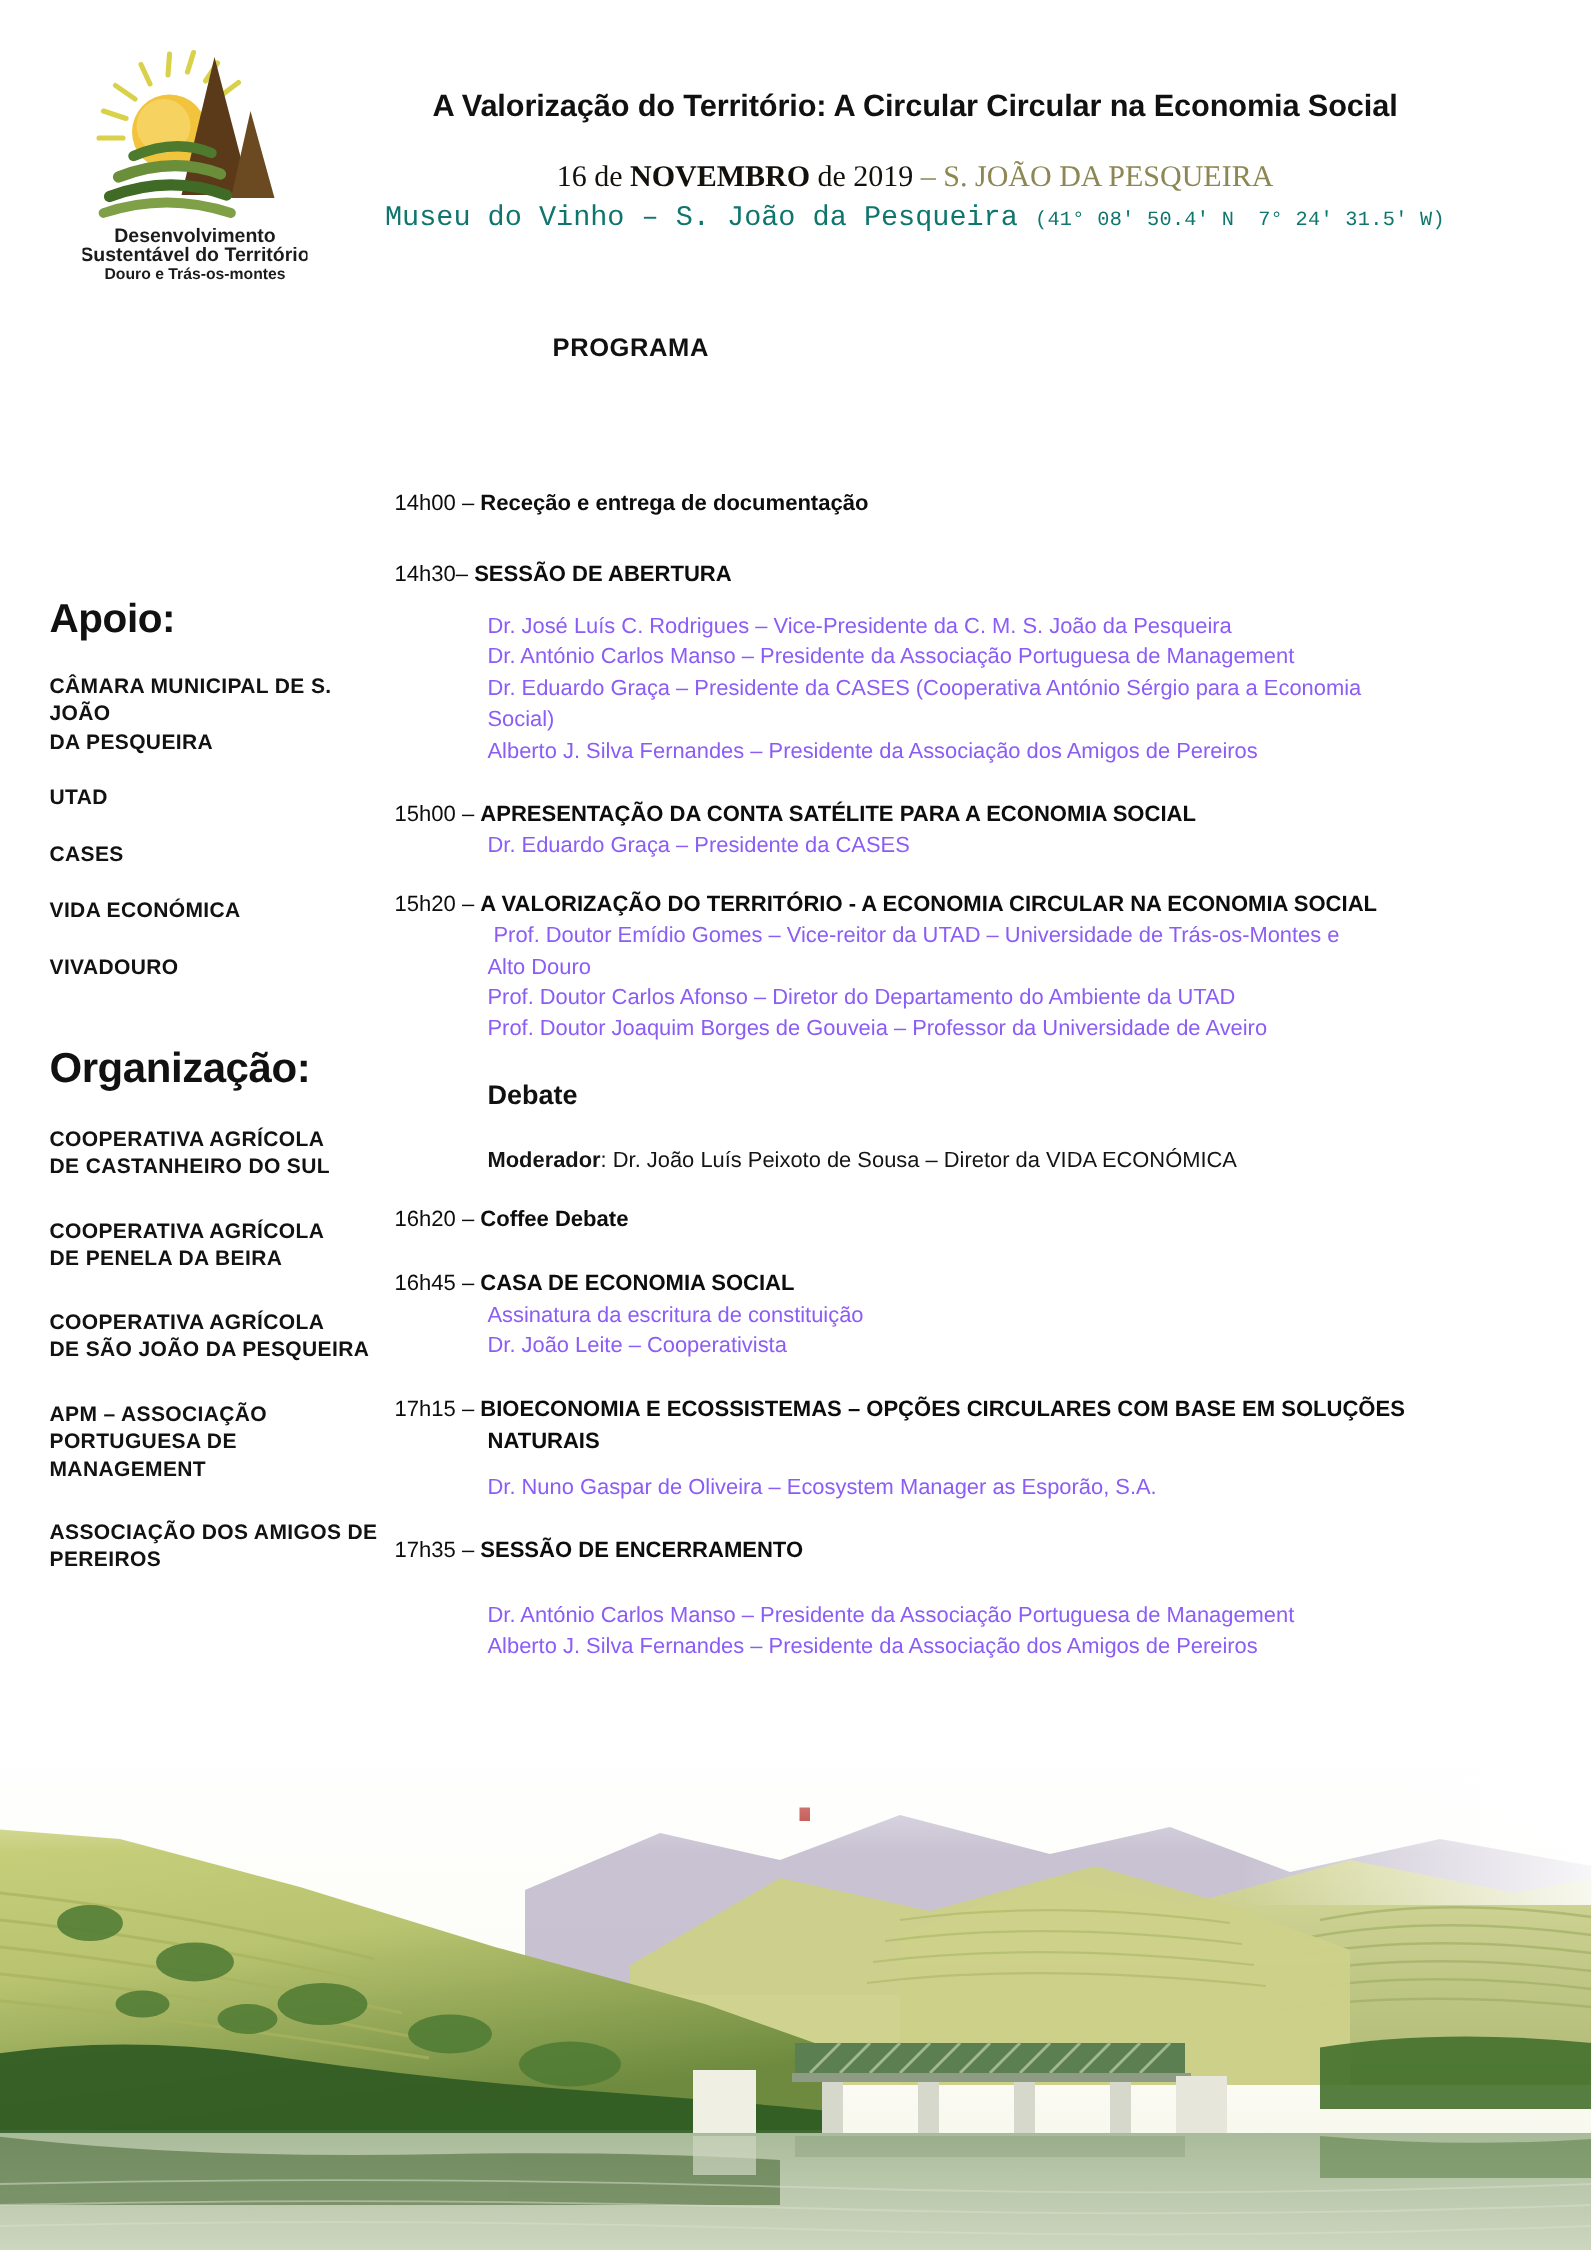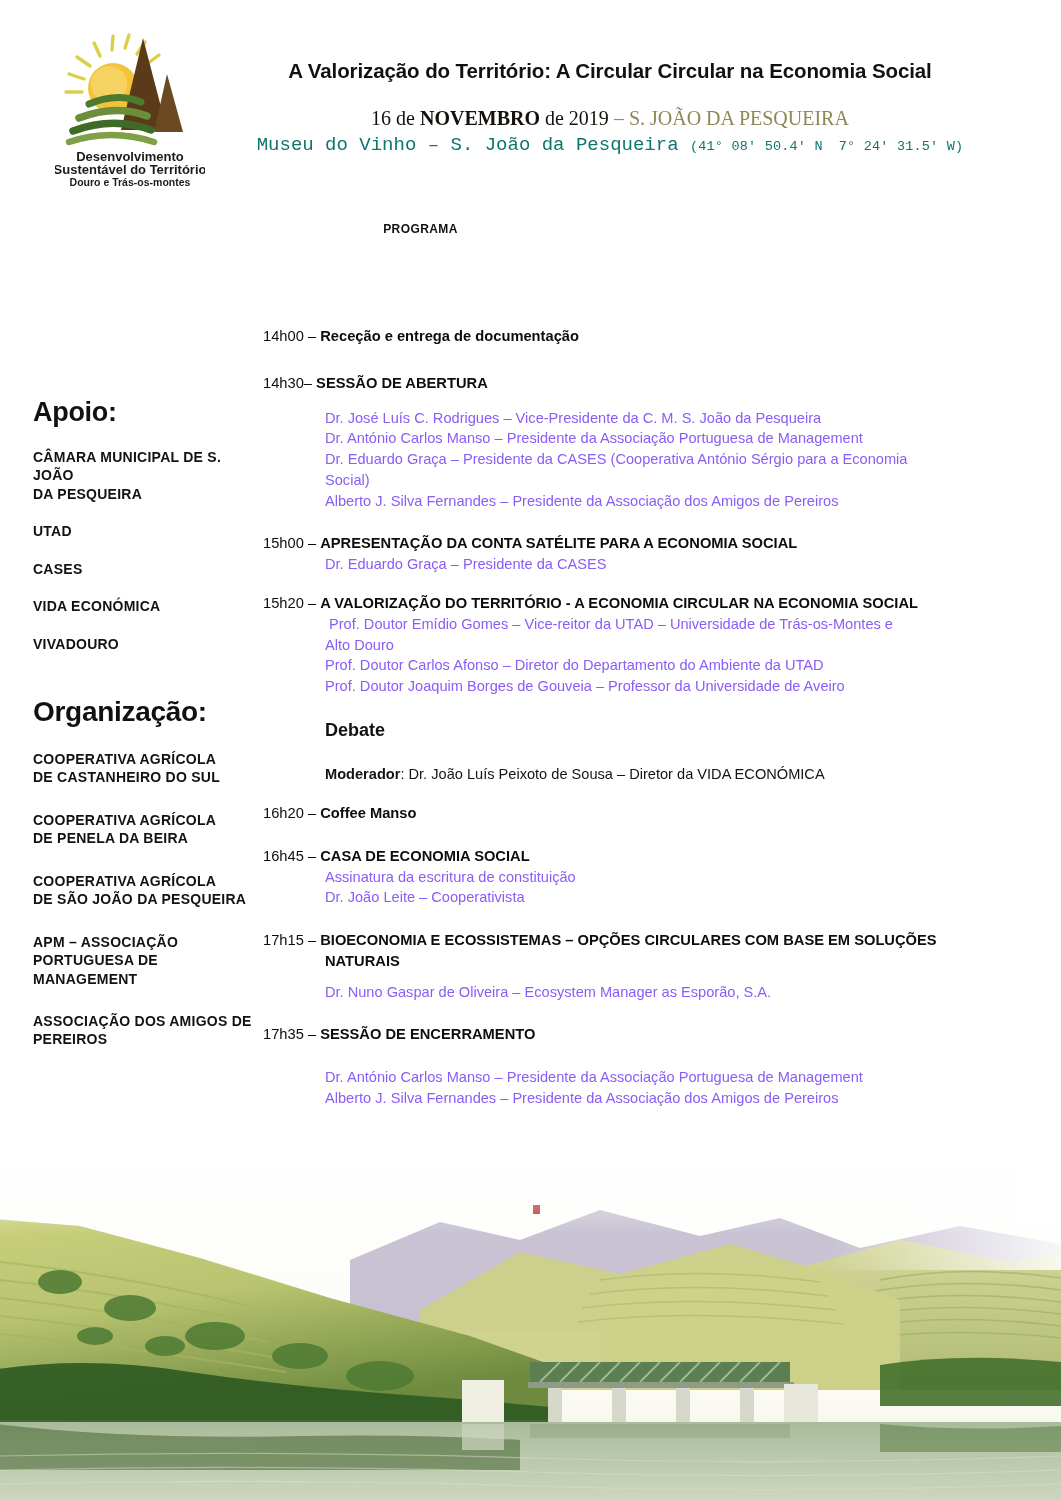--- a/index.html
+++ b/index.html
@@ -33,21 +33,21 @@
     margin-top:4px;
     font-family:Liberation Mono, monospace;
     font-size:19px;color:#0f766e;line-height:1.2;white-space:nowrap;
   }
   .venue-line .coords{font-size:13.5px;letter-spacing:0.2px;}
   .coords .gap{display:inline-block;width:16px;}
 
   
   .programa-title{
     position:absolute;left:0;top:222px;width:841px;text-align:center;
-    font-size:12px;font-weight:bold;letter-spacing:0.4px;color:#111;
+    font-size:17px;font-weight:bold;letter-spacing:0.4px;color:#111;
   }
 
   
   .sidebar{position:absolute;left:33px;top:398px;width:225px;}
   .side-h{
     font-size:27px;font-weight:bold;color:#111;letter-spacing:-0.3px;
     line-height:1.1;margin:0 0 20px 0;
   }
   .side-h.second{margin-top:44px;font-size:28px;margin-bottom:22px;}
   .side-item{
@@ -241,21 +241,21 @@
       <div class="spacer-22"></div>
       <div class="moderador">
         <b>Moderador</b><span>: Dr. João Luís Peixoto de Sousa – Diretor da VIDA ECONÓMICA</span>
       </div>
     </div>
 
     <div class="spacer-18"></div>
 
     <div class="entry">
       <div class="line-time">
-        <span class="t">16h20 – </span><span class="lbl">Coffee Manso</span>
+        <span class="t">16h20 – </span><span class="lbl">Coffee Debate</span>
       </div>
     </div>
 
     <div class="spacer-22"></div>
 
     <div class="entry">
       <div class="line-time">
         <span class="t">16h45 – </span><span class="lbl">CASA DE ECONOMIA SOCIAL</span>
       </div>
       <div class="speakers">

